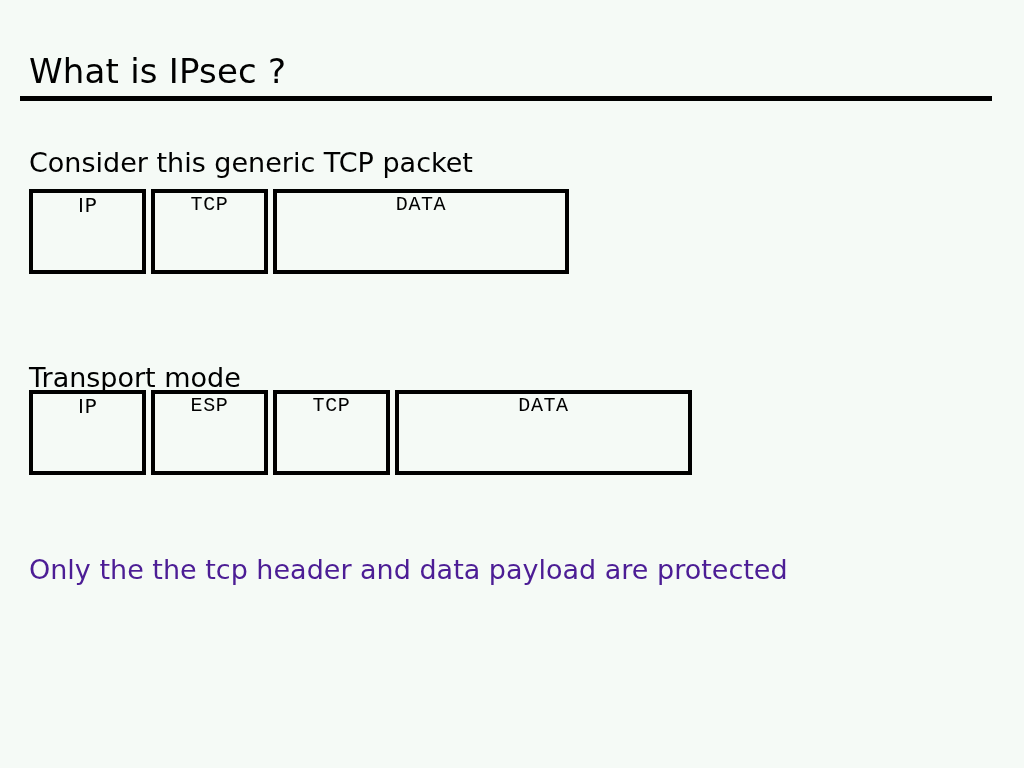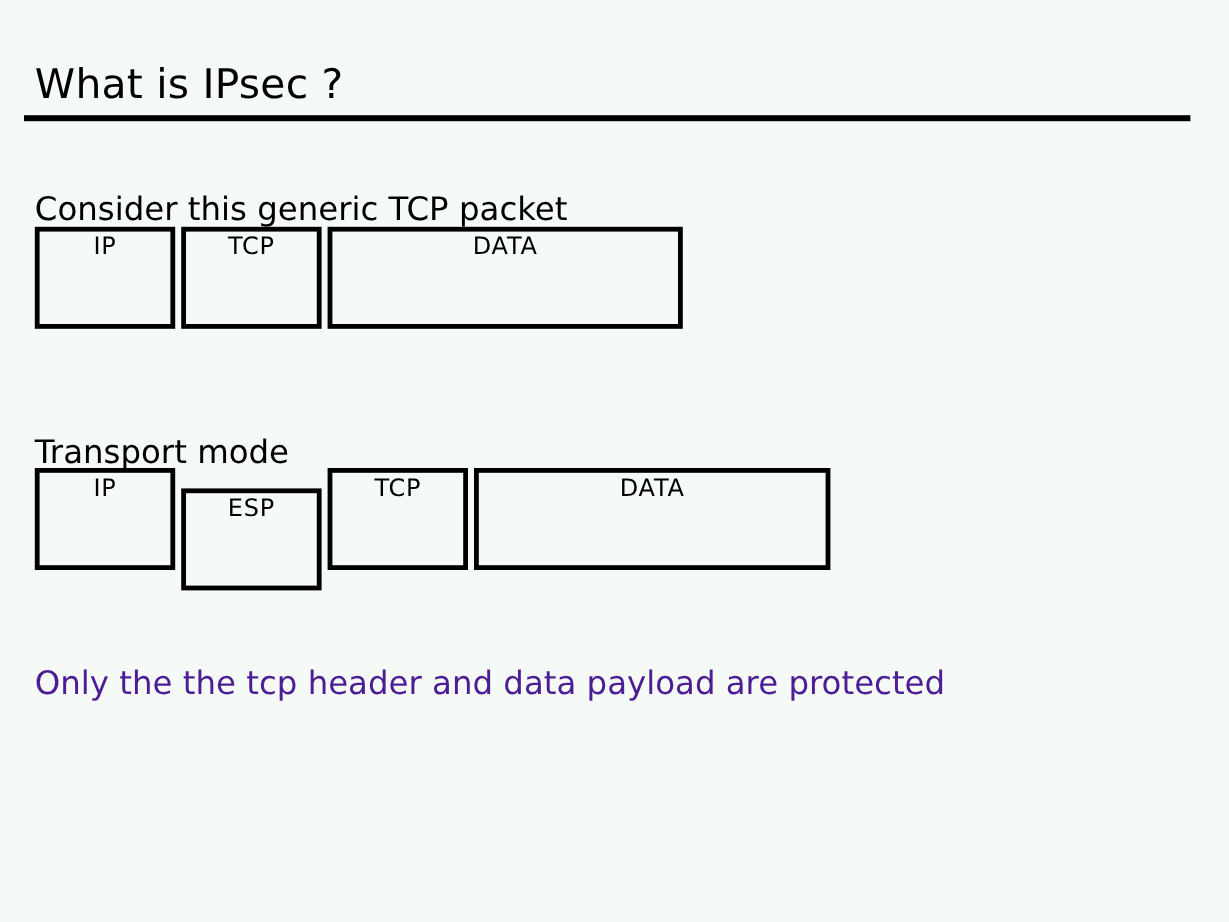--- a/index.html
+++ b/index.html
@@ -49,21 +49,21 @@
 
   
   .caption {
     position: absolute;
     font-size: 27px;
     line-height: 34px;
     font-weight: 400;
     color: #000000;
     white-space: nowrap;
   }
-  .caption-1 { left: 29px; top: 146px; margin-top: 12px; }
+  .caption-1 { left: 29px; top: 146px; }
   .caption-2 { left: 29px; top: 361px; }
 
   
   .packet-row {
     position: absolute;
     display: flex;
     align-items: stretch;
   }
   .packet-row-1 { left: 29px; top: 189px; }
   .packet-row-2 { left: 29px; top: 390px; }
@@ -74,20 +74,21 @@
     background: #f5faf6;
     display: flex;
     justify-content: center;
     font-size: 20px;
     letter-spacing: 0.6px;
     color: #000000;
     height: 85px;
   }
   .packet-field + .packet-field {
     margin-left: 5px;
+    font-family: Liberation Mono, monospace;
   }
 
   
   .footnote {
     position: absolute;
     left: 29px;
     top: 553px;
     font-size: 27px;
     line-height: 34px;
     color: #4c1d95;
@@ -116,21 +117,21 @@
       <span>DATA</span>
     </div>
   </div>
 
   <div class="caption caption-2">Transport mode</div>
 
   <div class="packet-row packet-row-2">
     <div class="packet-field" style="width:117px;">
       <span>IP</span>
     </div>
-    <div class="packet-field" style="width:117px;margin-top:17px;">
+    <div class="packet-field" style="width:117px;">
       <span>ESP</span>
     </div>
     <div class="packet-field" style="width:117px;">
       <span>TCP</span>
     </div>
     <div class="packet-field" style="width:297px;">
       <span>DATA</span>
     </div>
   </div>
 

